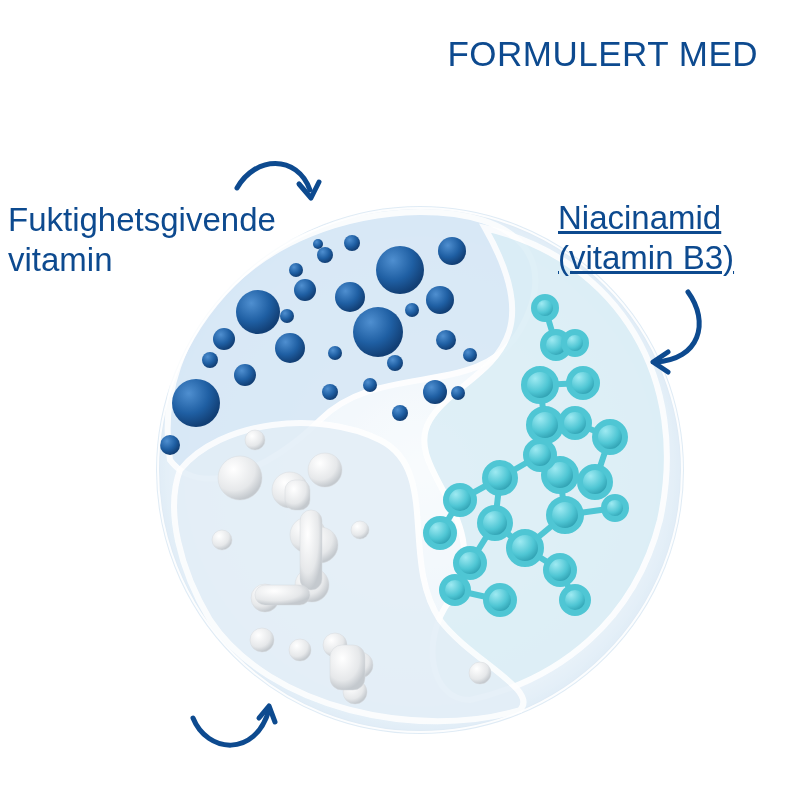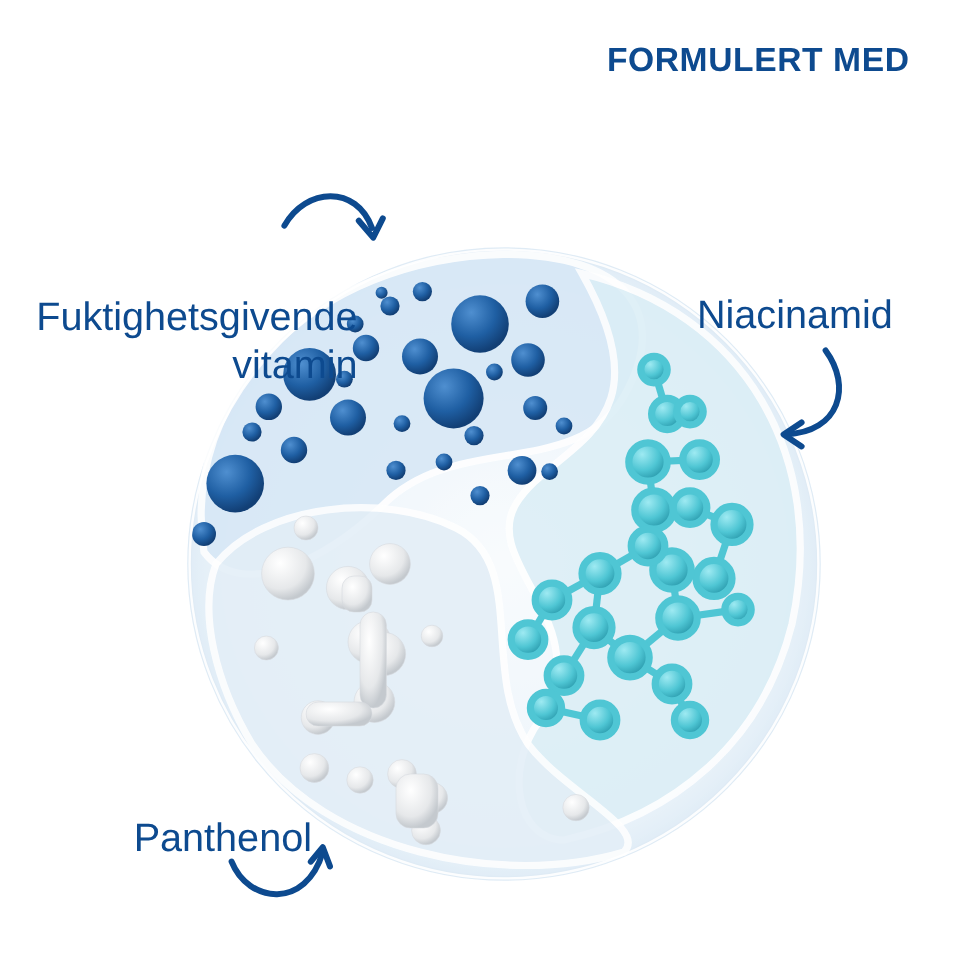--- a/index.html
+++ b/index.html
@@ -1,22 +1,22 @@
 <!DOCTYPE html>
 <html><head>
 <meta charset="utf-8">
 <style>
   html, body { margin: 0; padding: 0; background: #ffffff; }
   body { width: 800px; height: 800px; position: relative; overflow: hidden;
          font-family: "Liberation Sans", "DejaVu Sans", sans-serif; color: #0d4a8f; }
-  .title { position: absolute; top: 34px; right: 42px; font-size: 28px; letter-spacing: 0.5px;
-           color: #0d4a8f; font-weight: bold; }
-  .label { position: absolute; text-align: right; font-size: 33px; line-height: 40px; color: #0d4a8f; margin-top: 44px; }
+  .title { position: absolute; top: 34px; right: 42px; font-size: 35px; letter-spacing: 0.5px;
+           color: #0d4a8f; font-weight: normal; }
+  .label { position: absolute; text-align: left; font-size: 33px; line-height: 40px; color: #0d4a8f; }
   .label-glycerin { left: 8px; top: 200px; width: 290px; }
-  .label-niacin { left: 544px; top: 198px; width: 200px; }
+  .label-niacin { left: 558px; top: 198px; width: 200px; text-decoration: underline; }
   .label-panthenol { left: 20px; top: 634px; width: 240px; }
   .label span { display: block; }
   .art { position: absolute; left: 0; top: 0; width: 800px; height: 800px; }
   .arrow { position: absolute; }
 </style>
 </head>
 <body>
 
 <div class="title">FORMULERT MED</div>
 
@@ -169,16 +169,16 @@
   <path d="M8,20 C22,55 70,60 84,12" fill="none" stroke="#0d4a8f" stroke-width="5" stroke-linecap="round"></path>
   <path d="M74,20 L84,8 L90,24" fill="none" stroke="#0d4a8f" stroke-width="5" stroke-linecap="round" stroke-linejoin="round"></path>
 </svg>
 
 <div class="label label-glycerin">
   <span>Fuktighetsgivende</span>
   <span>vitamin</span>
 </div>
 <div class="label label-niacin">
   <span>Niacinamid</span>
+  <span>(vitamin B3)</span>
 </div>
 <div class="label label-panthenol">
-  <span>Panthenol</span>
 </div>
 
 </body></html>

